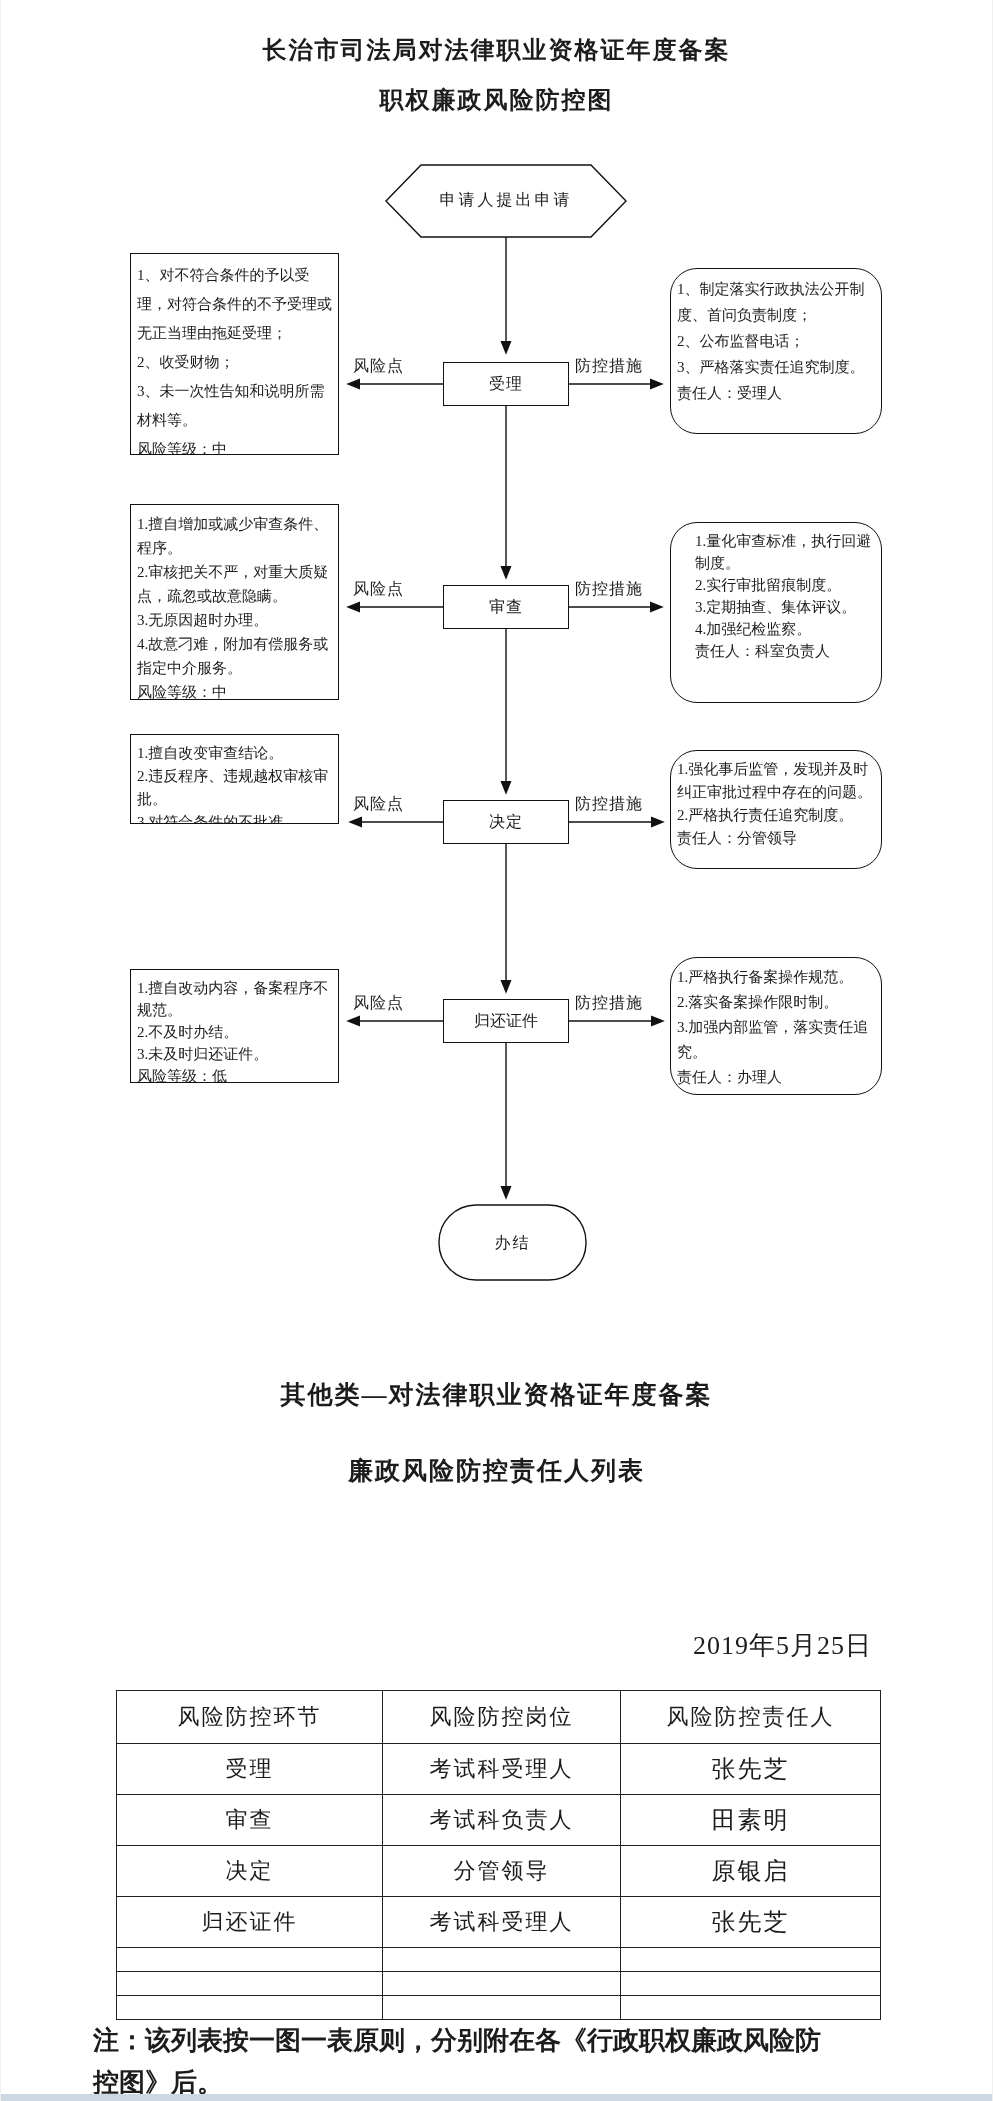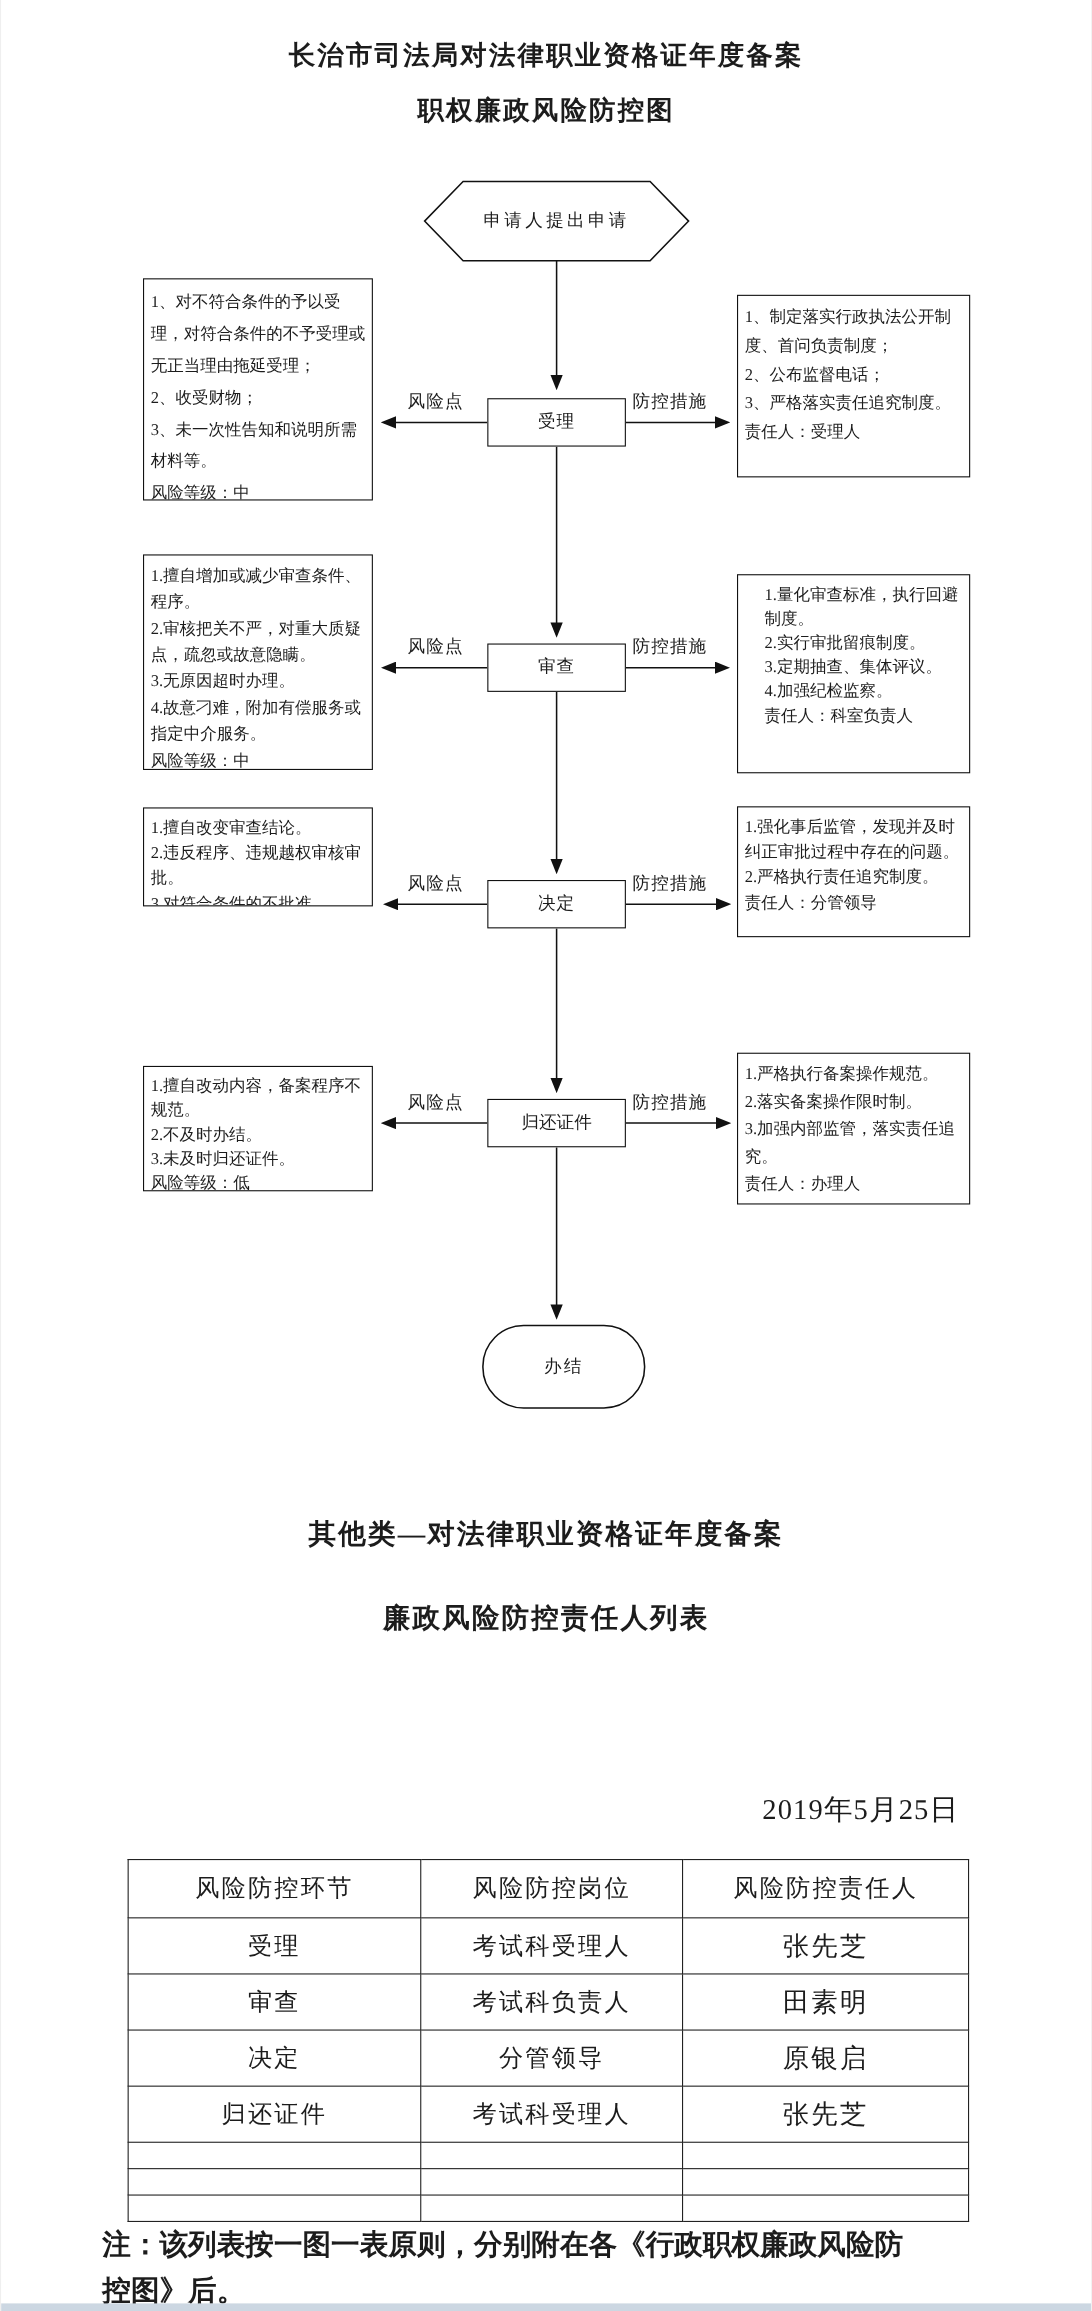--- a/index.html
+++ b/index.html
@@ -16,28 +16,28 @@
   .flowsvg{position:absolute;left:0;top:0;z-index:1;}
   .node{position:absolute;z-index:3;text-align:center;font-size:16px;}
   .hexlabel{left:385px;top:165px;width:240px;height:72px;line-height:72px;letter-spacing:3px;font-family:Liberation Mono, monospace;}
   .endlabel{left:438px;top:1205px;width:147px;height:75px;line-height:75px;letter-spacing:2px;}
   .stepbox{
     position:absolute;left:442px;width:126px;height:44px;z-index:2;
     background:#fff;border:1.5px solid #111;box-sizing:border-box;
     text-align:center;font-size:16px;line-height:41px;letter-spacing:1px;
   }
   .lab{position:absolute;z-index:2;font-size:16px;height:24px;line-height:24px;letter-spacing:1px;}
-  .labL{left:352px;width:86px;text-align:center;}
+  .labL{left:352px;width:86px;}
   .labR{left:574px;width:120px;text-align:left;}
   .tbox{
     position:absolute;z-index:2;background:#fff;border:1.5px solid #111;box-sizing:border-box;
     font-size:15px;padding:7px 6px;overflow:hidden;
   }
   .riskbox{left:129px;width:209px;}
-  .ctrlbox{left:669px;width:212px;}
+  .ctrlbox{left:669px;width:212px;border-radius:27px;}
   .date{position:absolute;right:120px;top:1628px;font-size:26px;letter-spacing:1px;}
   table.rtable{
     position:absolute;left:115px;top:1690px;width:765px;z-index:2;
     border-collapse:collapse;table-layout:fixed;
   }
   table.rtable th,table.rtable td{
     border:1.5px solid #222;text-align:center;vertical-align:middle;padding:0;
   }
   table.rtable th{
     height:52px;font-size:22px;font-weight:normal;letter-spacing:2px;
@@ -121,21 +121,21 @@
 
   <div class="stepbox" style="top:800px;">决定</div>
   <div class="lab labL" style="top:792px;">风险点</div>
   <div class="lab labR" style="top:792px;">防控措施</div>
   <div class="tbox riskbox" style="top:734px;height:90px;line-height:23px;">
     <div>1.擅自改变审查结论。</div>
     <div>2.违反程序、违规越权审核审批。</div>
     <div>3.对符合条件的不批准。</div>
     <div>风险等级：中</div>
   </div>
-  <div class="tbox ctrlbox" style="top:733px;height:119px;line-height:23px;">
+  <div class="tbox ctrlbox" style="top:750px;height:119px;line-height:23px;">
     <div>1.强化事后监管，发现并及时纠正审批过程中存在的问题。</div>
     <div>2.严格执行责任追究制度。</div>
     <div>责任人：分管领导</div>
   </div>
 
   <div class="stepbox" style="top:999px;letter-spacing:0;">归还证件</div>
   <div class="lab labL" style="top:991px;">风险点</div>
   <div class="lab labR" style="top:991px;">防控措施</div>
   <div class="tbox riskbox" style="top:969px;height:114px;line-height:22px;">
     <div>1.擅自改动内容，备案程序不规范。</div>

